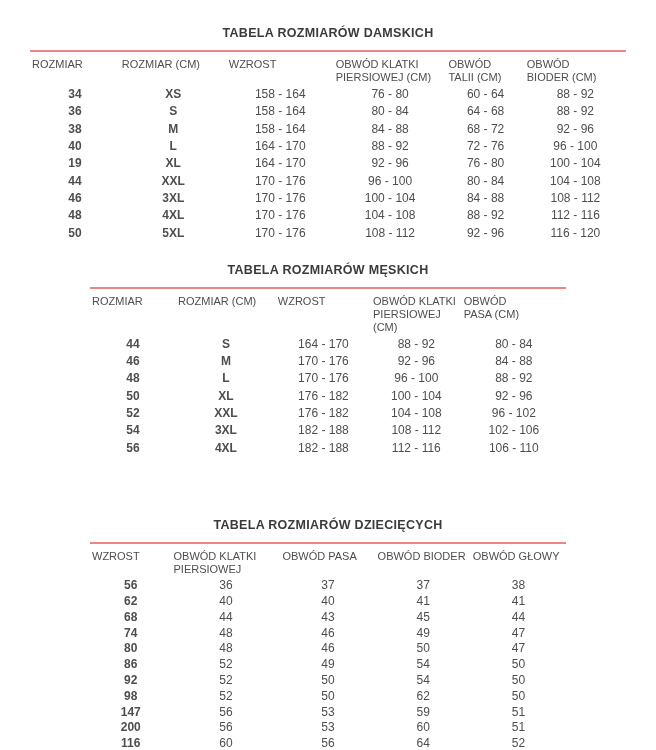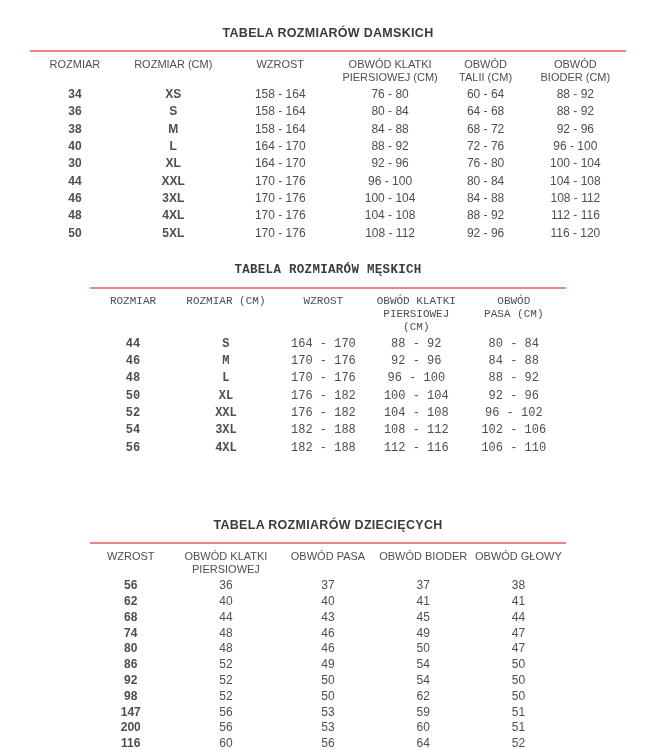--- a/index.html
+++ b/index.html
@@ -9,21 +9,21 @@
     width: 656px;
     height: 750px;
     overflow: hidden;
     font-family: "Liberation Sans", "DejaVu Sans", sans-serif;
   }
   .size-section {
     margin-left: auto;
     margin-right: auto;
   }
   .s1 { width: 596px; margin-top: 25px; }
-  .s2 { width: 476px; margin-top: 20px; font-family: Liberation Mono, monospace; }
+  .s2 { width: 476px; margin-top: 20px; }
   .s3 { width: 476px; margin-top: 60px; }
   .tbl-title {
     margin: 0;
     text-align: center;
     font-size: 12.5px;
     line-height: 16px;
     font-weight: 700;
     color: #3b3b3b;
     letter-spacing: 0.3px;
   }
@@ -37,21 +37,21 @@
     width: 100%;
     margin-top: 2px;
     table-layout: fixed;
   }
   table.size-table th {
     font-weight: 400;
     color: #4e4e4e;
     font-size: 11px;
     line-height: 13px;
     padding: 4px 2px 2px 2px;
-    text-align: center;
+    text-align: left;
     vertical-align: top;
     white-space: pre-line;
   }
   table.size-table td {
     font-size: 12px;
     line-height: 13px;
     color: #4e4e4e;
     text-align: center;
     padding: 0 2px;
     vertical-align: middle;
@@ -117,21 +117,21 @@
         </tr>
         <tr>
           <td class="b">40</td>
           <td class="b">L</td>
           <td>164 - 170</td>
           <td>88 - 92</td>
           <td>72 - 76</td>
           <td>96 - 100</td>
         </tr>
         <tr>
-          <td class="b">30</td>
+          <td class="b">19</td>
           <td class="b">XL</td>
           <td>164 - 170</td>
           <td>92 - 96</td>
           <td>76 - 80</td>
           <td>100 - 104</td>
         </tr>
         <tr>
           <td class="b">44</td>
           <td class="b">XXL</td>
           <td>170 - 176</td>

